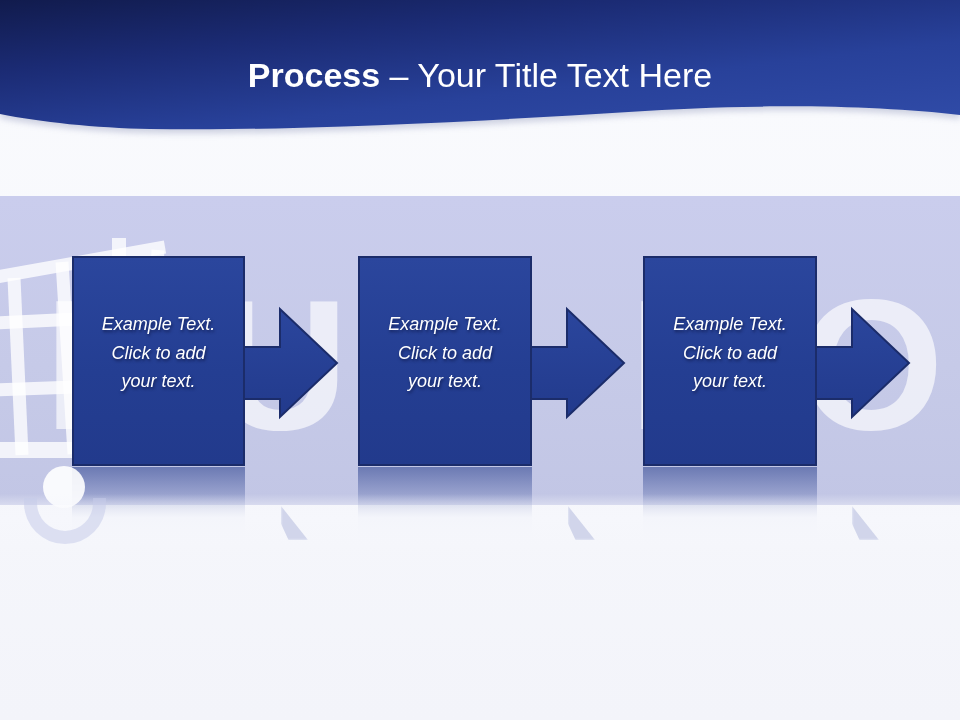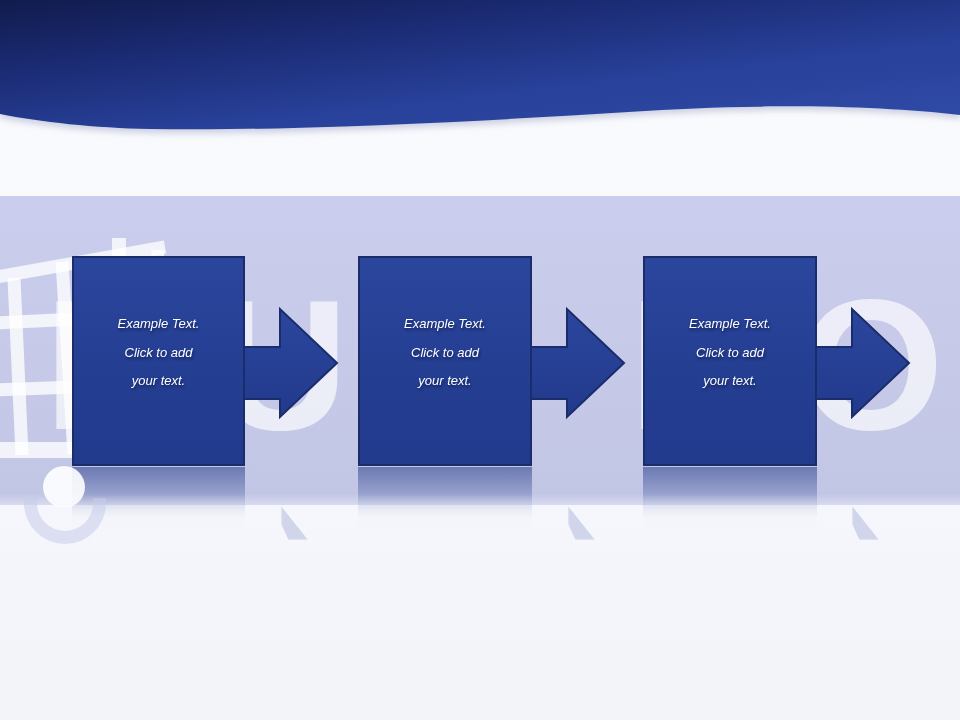--- a/index.html
+++ b/index.html
@@ -48,21 +48,21 @@
   
   .arrows{position:absolute;left:0;top:0;z-index:7;}
   .pbox{
     position:absolute;top:256px;width:173px;height:210px;z-index:8;
     background:linear-gradient(180deg,#2b469d 0%,#243e92 55%,#223a8c 100%);
     border:2px solid #1b2c6a;box-sizing:border-box;
     display:flex;flex-direction:column;align-items:center;justify-content:center;
     padding-bottom:16px;
   }
   .pbox .line{
-    color:#ffffff;font-style:italic;font-size:13px;line-height:28.5px;
+    color:#ffffff;font-style:italic;font-size:18px;line-height:28.5px;
     text-shadow:1px 2px 3px rgba(5,10,40,.55);text-align:center;white-space:nowrap;
   }
   .b1{left:72px;}.b2{left:358px;width:174px;}.b3{left:643px;width:174px;}
   
   .header-wave{position:absolute;left:0;top:0;z-index:9;
     filter:drop-shadow(0 4px 3px rgba(90,100,150,.28));}
   .title{
     position:absolute;left:0;top:55px;width:960px;z-index:10;
     text-align:center;color:#ffffff;font-size:34px;line-height:40px;
     white-space:pre;
@@ -137,14 +137,15 @@
       <linearGradient id="hdrFill" x1="0" y1="0" x2="0.85" y2="1">
         <stop offset="0" stop-color="#111b4d"></stop>
         <stop offset="0.32" stop-color="#1b2b74"></stop>
         <stop offset="0.68" stop-color="#28419a"></stop>
         <stop offset="1" stop-color="#2f4aa6"></stop>
       </linearGradient>
     </defs>
     <path d="M0,0 H960 V115 C880,106 770,103 645,111 C470,122 295,131 150,129 C95,128 40,122 0,114 Z" fill="url(#hdrFill)"></path>
   </svg>
 
+  <div class="title"><span class="t-bold">Process</span><span class="t-reg"> – </span><span class="t-reg">Your Title Text Here</span></div>
 
 </div>
 
 </body></html>

